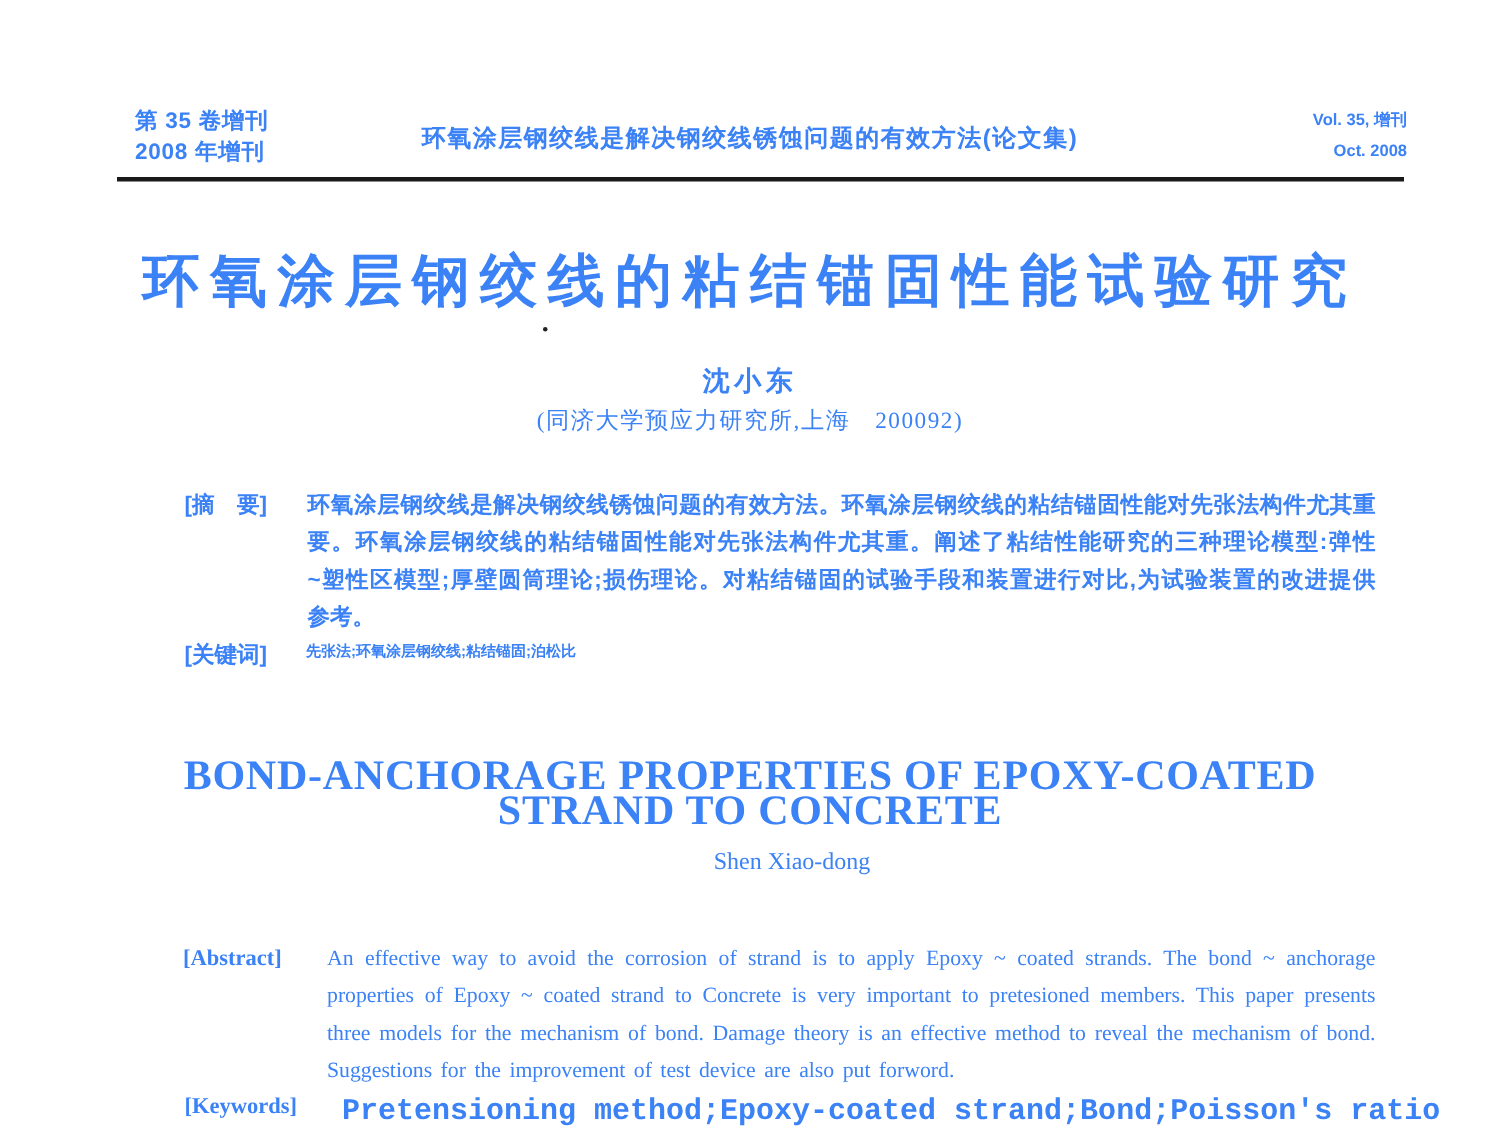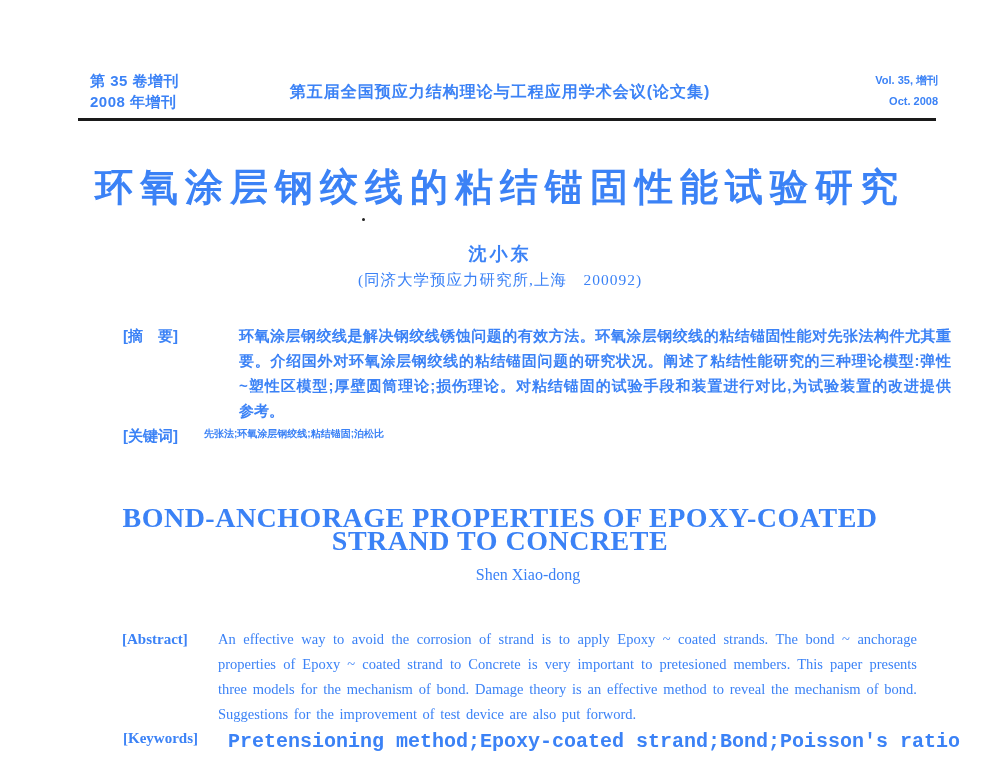--- a/index.html
+++ b/index.html
@@ -73,21 +73,20 @@
   
   .cn-label {
     font-size: 15px; font-weight: 700;
     font-family: "Liberation Sans", sans-serif;
   }
   .cn-line {
     left: 205px; width: 712px;
     font-size: 15px; font-weight: 700;
     font-family: "Liberation Sans", sans-serif;
     white-space: nowrap;
-    margin-left: 34px;
   }
   .cn-line.fill { text-align: justify; text-align-last: justify; white-space: normal; }
   .cn-kw-text {
     left: 204px;
     font-size: 10px; font-weight: 700;
     font-family: "Liberation Sans", sans-serif;
   }
 
   
   .en-title {
@@ -125,37 +124,37 @@
 </head>
 <body>
 
 <div id="page">
 
   <div class="abs hdr-left">
     <div>第 35 卷增刊</div>
     <div>2008 年增刊</div>
   </div>
 
-  <div class="abs hdr-center">第五届全国预应力结构理论与工程应用学术会议(论文集)</div>
+  <div class="abs hdr-center">环氧涂层钢绞线是解决钢绞线锈蚀问题的有效方法(论文集)</div>
 
   <div class="abs hdr-right">
     <div>Vol. 35, 增刊</div>
     <div>Oct. 2008</div>
   </div>
 
   <div class="abs hdr-rule"></div>
 
   <div class="abs cn-title">环氧涂层钢绞线的粘结锚固性能试验研究</div>
   <div class="abs artifact-dot"></div>
   <div class="abs cn-author">沈小东</div>
   <div class="abs cn-affil">(同济大学预应力研究所,上海　200092)</div>
 
   <div class="abs cn-label" style="left:123px; top:327px;">[摘　要]</div>
   <div class="abs cn-line fill" style="top:327px;">环氧涂层钢绞线是解决钢绞线锈蚀问题的有效方法。环氧涂层钢绞线的粘结锚固性能对先张法构件尤其重</div>
-  <div class="abs cn-line fill" style="top:352px;">要。介绍国外对环氧涂层钢绞线的粘结锚固问题的研究状况。阐述了粘结性能研究的三种理论模型:弹性</div>
+  <div class="abs cn-line fill" style="top:352px;">要。环氧涂层钢绞线的粘结锚固性能对先张法构件尤其重。阐述了粘结性能研究的三种理论模型:弹性</div>
   <div class="abs cn-line fill" style="top:377px;">~塑性区模型;厚壁圆筒理论;损伤理论。对粘结锚固的试验手段和装置进行对比,为试验装置的改进提供</div>
   <div class="abs cn-line" style="top:402px;">参考。</div>
 
   <div class="abs cn-label" style="left:123px; top:427px;">[关键词]</div>
   <div class="abs cn-kw-text" style="top:427px;">先张法;环氧涂层钢绞线;粘结锚固;泊松比</div>
 
   <div class="abs en-title" style="top:502px;">BOND-ANCHORAGE PROPERTIES OF EPOXY-COATED</div>
   <div class="abs en-title" style="top:525px;">STRAND TO CONCRETE</div>
   <div class="abs en-author">Shen Xiao-dong</div>
 

